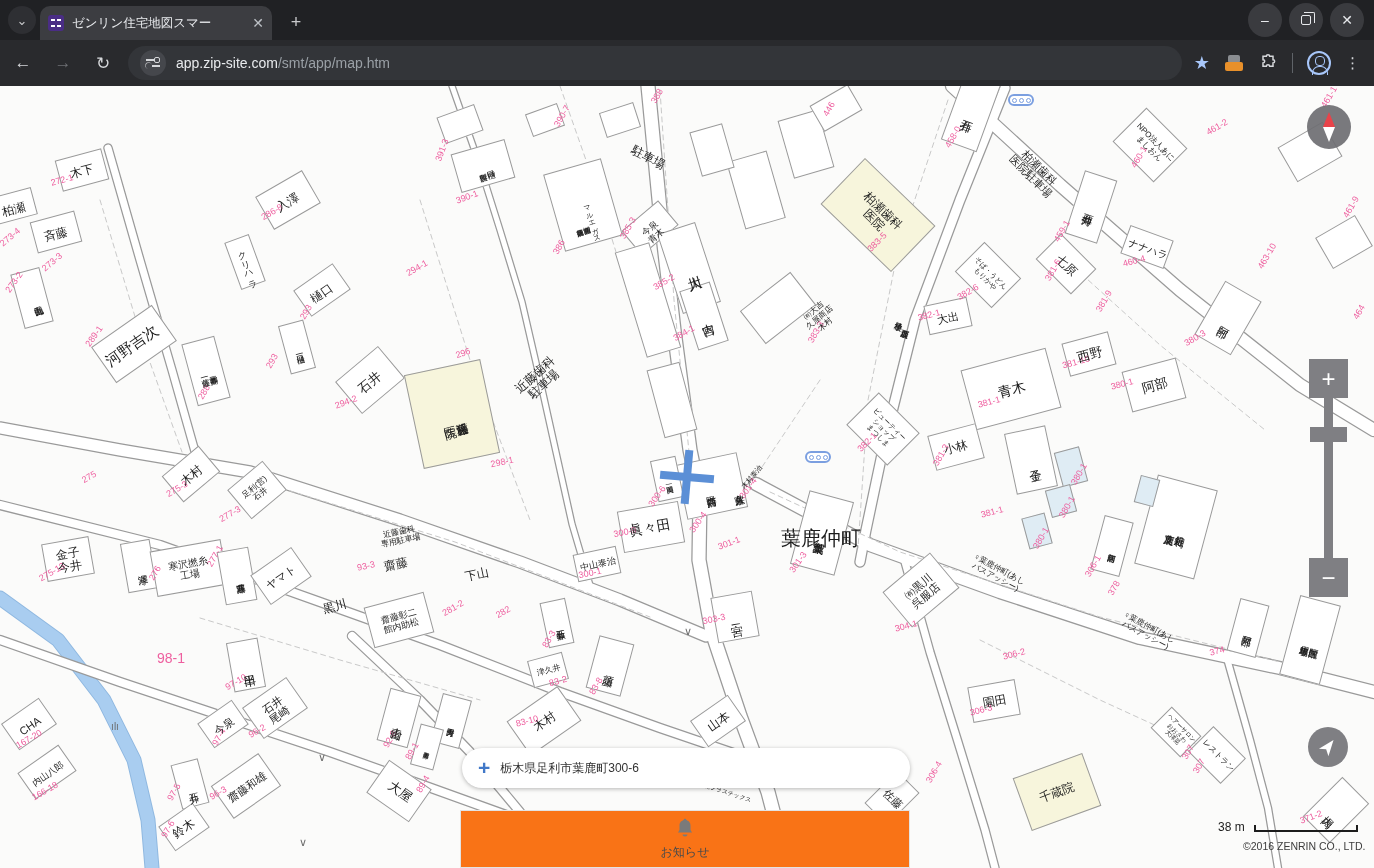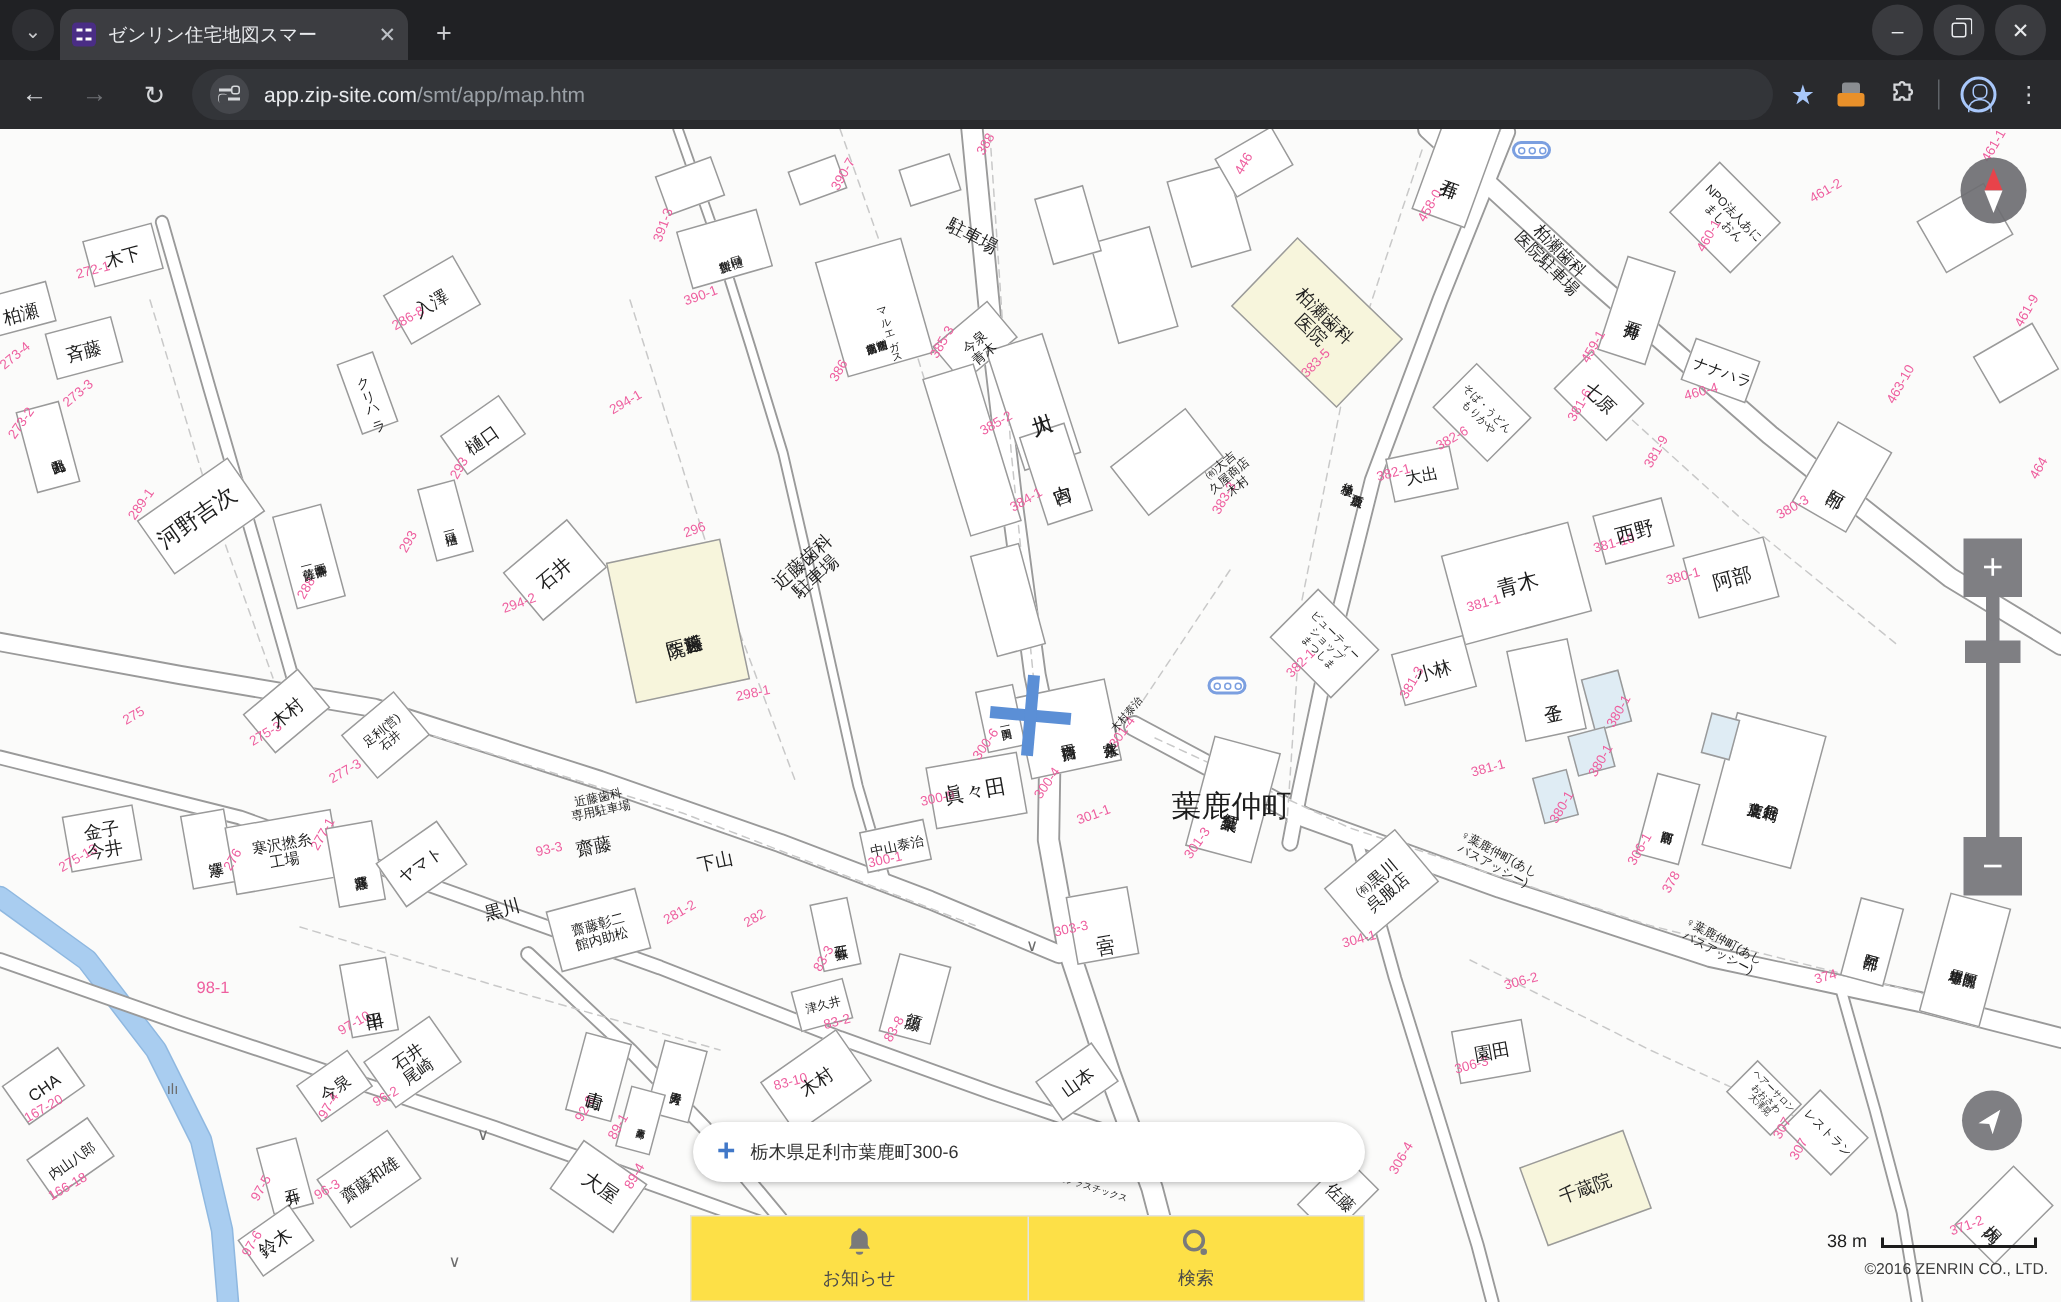--- a/index.html
+++ b/index.html
@@ -69,21 +69,21 @@
   .zhandle { position:absolute; left:1px; top:68px; width:37px; height:15px; background:#7f7f83; }
   .locbtn { position:absolute; left:1308px; top:727px; width:40px; height:40px; border-radius:20px; background:rgba(120,120,124,.95); z-index:20; display:flex; align-items:center; justify-content:center; }
   .scalebox { position:absolute; left:1218px; top:820px; z-index:20; color:#1c1c1c; font-size:12px; }
   .scalebar { position:absolute; left:36px; top:5px; width:104px; height:7px; border-left:2px solid #1c1c1c; border-right:2px solid #1c1c1c; border-bottom:2px solid #1c1c1c; }
   .copyright { position:absolute; left:1243px; top:840px; z-index:20; font-size:10.5px; color:#3c3c3c; }
 
   
   #searchpill { position:absolute; left:462px; top:748px; width:448px; height:40px; background:#fff; border-radius:21px; box-shadow:0 1px 4px rgba(0,0,0,.28); display:flex; align-items:center; padding:0 16px; z-index:30; }
   #searchpill .plus { color:#4178c8; font-size:21px; margin-right:10px; font-weight:bold; }
   #searchpill .q { color:#333; font-size:12px; }
-  #bottombar { position:absolute; left:460px; top:810px; width:450px; height:58px; background:#fde047; border:1px solid #e3e3e3; display:flex; z-index:30; }
+  #bottombar { position:absolute; left:460px; top:810px; width:450px; height:58px; background:#f97316; border:1px solid #e3e3e3; display:flex; z-index:30; }
   .bbtn { flex:1; display:flex; flex-direction:column; align-items:center; justify-content:center; gap:3px; border-left:1px solid #e3e3e3; }
   .bbtn:first-child { border-left:none; }
   .bbtn .lbl { font-size:12px; color:#4a4a4a; }
   .grid9 { width:22px; height:22px; display:grid; grid-template-columns:repeat(3,1fr); gap:2px; }
   .grid9 i { width:5px; height:5px; border-radius:50%; background:#7a7a7a; }
 </style>
 </head>
 <body>
 
 <div id="map">
@@ -417,21 +417,21 @@
       <div class="map-label p" style="left: 527px; top: 721px; font-size: 9px; transform: translate(-50%, -50%) rotate(-15deg);">83-10</div>
       <div class="map-label p" style="left: 412px; top: 751px; font-size: 9px; transform: translate(-50%, -50%) rotate(-60deg);">89-1</div>
       <div class="map-label p" style="left: 423px; top: 784px; font-size: 9px; transform: translate(-50%, -50%) rotate(-60deg);">89-4</div>
       <div class="map-label p" style="left: 390px; top: 739px; font-size: 9px; transform: translate(-50%, -50%) rotate(-60deg);">92-8</div>
       <div class="map-label p" style="left: 257px; top: 731px; font-size: 9px; transform: translate(-50%, -50%) rotate(-30deg);">96-2</div>
       <div class="map-label p" style="left: 218px; top: 793px; font-size: 9px; transform: translate(-50%, -50%) rotate(-30deg);">96-3</div>
       <div class="map-label p" style="left: 219px; top: 737px; font-size: 9px; transform: translate(-50%, -50%) rotate(-60deg);">97-4</div>
       <div class="map-label p" style="left: 174px; top: 792px; font-size: 9px; transform: translate(-50%, -50%) rotate(-60deg);">97-5</div>
       <div class="map-label p" style="left: 168px; top: 829px; font-size: 9px; transform: translate(-50%, -50%) rotate(-60deg);">97-6</div>
       <div class="map-label p" style="left: 236px; top: 682px; font-size: 9px; transform: translate(-50%, -50%) rotate(-30deg);">97-10</div>
-      <div class="map-label p" style="left: 142px; top: 659px; font-size: 11px; transform: translate(-50%, -50%) rotate(0deg);">98-1</div>
+      <div class="map-label p" style="left: 171px; top: 659px; font-size: 14px; transform: translate(-50%, -50%) rotate(0deg);">98-1</div>
       <div class="map-label p" style="left: 45px; top: 791px; font-size: 9px; transform: translate(-50%, -50%) rotate(-30deg);">166-18</div>
       <div class="map-label p" style="left: 29px; top: 739px; font-size: 9px; transform: translate(-50%, -50%) rotate(-30deg);">167-20</div>
       <div class="map-label p" style="left: 89px; top: 477px; font-size: 9px; transform: translate(-50%, -50%) rotate(-30deg);">275</div>
       <div class="map-label p" style="left: 177px; top: 489px; font-size: 9px; transform: translate(-50%, -50%) rotate(-30deg);">275-3</div>
       <div class="map-label p" style="left: 52px; top: 572px; font-size: 9px; transform: translate(-50%, -50%) rotate(-30deg);">275-13</div>
       <div class="map-label p" style="left: 155px; top: 573px; font-size: 9px; transform: translate(-50%, -50%) rotate(-60deg);">276</div>
       <div class="map-label p" style="left: 230px; top: 514px; font-size: 9px; transform: translate(-50%, -50%) rotate(-30deg);">277-3</div>
       <div class="map-label p" style="left: 215px; top: 556px; font-size: 9px; transform: translate(-50%, -50%) rotate(-60deg);">277-1</div>
       <div class="map-label p" style="left: 453px; top: 608px; font-size: 9px; transform: translate(-50%, -50%) rotate(-30deg);">281-2</div>
       <div class="map-label p" style="left: 503px; top: 612px; font-size: 9px; transform: translate(-50%, -50%) rotate(-30deg);">282</div>
@@ -476,27 +476,20 @@
 </div>
 <div id="bottombar">
   <div class="bbtn">
     <svg width="24" height="24" viewBox="0 0 24 24">
       <path d="M12 3 C8.7 3 6.5 5.4 6.5 8.6 L6.5 13 L5 15.5 L19 15.5 L17.5 13 L17.5 8.6 C17.5 5.4 15.3 3 12 3 Z" fill="#7a7a7a"></path>
       <path d="M9.5 17.5 a2.5 2 0 0 0 5 0 Z" fill="#7a7a7a"></path>
       <circle cx="12" cy="3.2" r="1.4" fill="#7a7a7a"></circle>
     </svg>
     <span class="lbl">お知らせ</span>
   </div>
-  <div class="bbtn">
-    <svg width="24" height="24" viewBox="0 0 24 24">
-      <circle cx="11" cy="10" r="6.2" fill="none" stroke="#7a7a7a" stroke-width="2.4"></circle>
-      <circle cx="17.5" cy="17.5" r="2.2" fill="#7a7a7a"></circle>
-    </svg>
-    <span class="lbl">検索</span>
-  </div>
 </div>
 
 <div id="tabstrip">
   <div class="tsearch-btn">⌄</div>
   <div class="tab">
     <span class="fav"></span>
     <span class="ttl">ゼンリン住宅地図スマー</span>
     <span class="tclose">✕</span>
   </div>
   <div class="newtab">+</div>

